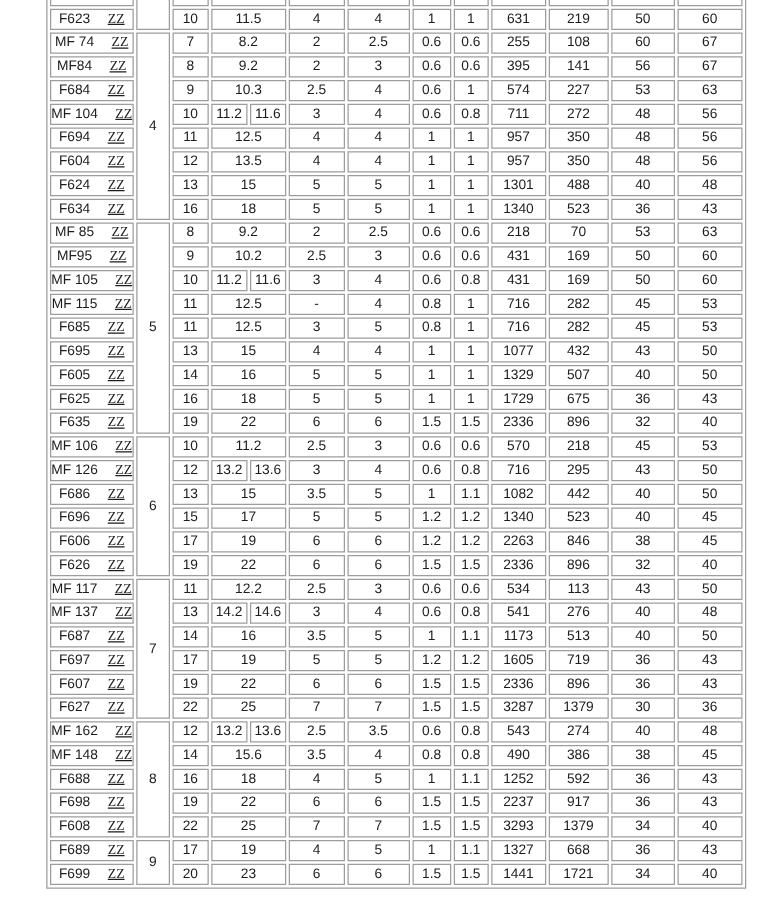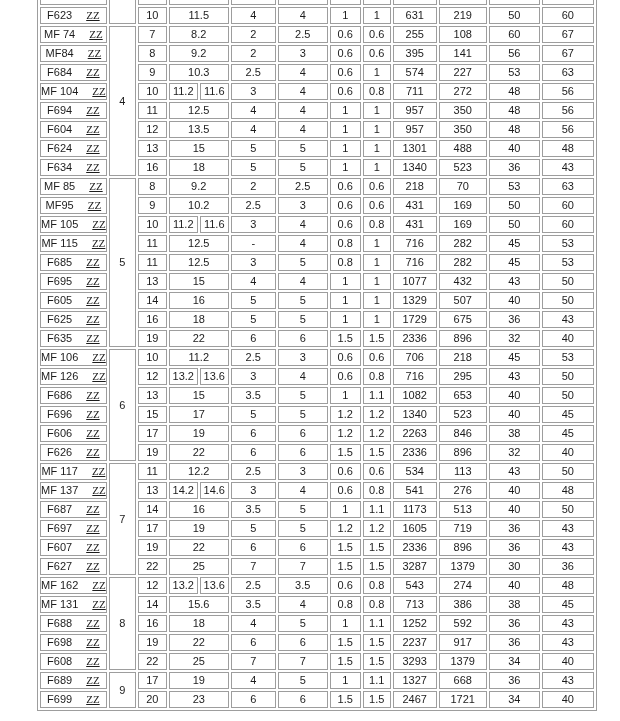--- a/index.html
+++ b/index.html
@@ -330,21 +330,21 @@
         </tr>
         <tr>
           <td><span class="model-link"><span>MF 106</span><span class="model-suffix">ZZ</span></span></td>
           <td rowspan="6" class="group-cell">6</td>
           <td>10</td>
           <td colspan="2">11.2</td>
           <td>2.5</td>
           <td>3</td>
           <td>0.6</td>
           <td>0.6</td>
-          <td>706</td>
+          <td>570</td>
           <td>218</td>
           <td>45</td>
           <td>53</td>
         </tr>
         <tr>
           <td><span class="model-link"><span>MF 126</span><span class="model-suffix">ZZ</span></span></td>
           <td>12</td>
           <td>13.2</td>
           <td>13.6</td>
           <td>3</td>
@@ -358,21 +358,21 @@
         </tr>
         <tr>
           <td><span class="model-link"><span>F686</span><span class="model-suffix">ZZ</span></span></td>
           <td>13</td>
           <td colspan="2">15</td>
           <td>3.5</td>
           <td>5</td>
           <td>1</td>
           <td>1.1</td>
           <td>1082</td>
-          <td>653</td>
+          <td>442</td>
           <td>40</td>
           <td>50</td>
         </tr>
         <tr>
           <td><span class="model-link"><span>F696</span><span class="model-suffix">ZZ</span></span></td>
           <td>15</td>
           <td colspan="2">17</td>
           <td>5</td>
           <td>5</td>
           <td>1.2</td>
@@ -497,28 +497,28 @@
           <td>2.5</td>
           <td>3.5</td>
           <td>0.6</td>
           <td>0.8</td>
           <td>543</td>
           <td>274</td>
           <td>40</td>
           <td>48</td>
         </tr>
         <tr>
-          <td><span class="model-link"><span>MF 131</span><span class="model-suffix">ZZ</span></span></td>
+          <td><span class="model-link"><span>MF 148</span><span class="model-suffix">ZZ</span></span></td>
           <td>14</td>
           <td colspan="2">15.6</td>
           <td>3.5</td>
           <td>4</td>
           <td>0.8</td>
           <td>0.8</td>
-          <td>713</td>
+          <td>490</td>
           <td>386</td>
           <td>38</td>
           <td>45</td>
         </tr>
         <tr>
           <td><span class="model-link"><span>F688</span><span class="model-suffix">ZZ</span></span></td>
           <td>16</td>
           <td colspan="2">18</td>
           <td>4</td>
           <td>5</td>
@@ -570,20 +570,20 @@
           <td>43</td>
         </tr>
         <tr>
           <td><span class="model-link"><span>F699</span><span class="model-suffix">ZZ</span></span></td>
           <td>20</td>
           <td colspan="2">23</td>
           <td>6</td>
           <td>6</td>
           <td>1.5</td>
           <td>1.5</td>
-          <td>2467</td>
+          <td>1441</td>
           <td>1721</td>
           <td>34</td>
           <td>40</td>
         </tr>
       </tbody>
   </table>
 </div>
 
 </body></html>

